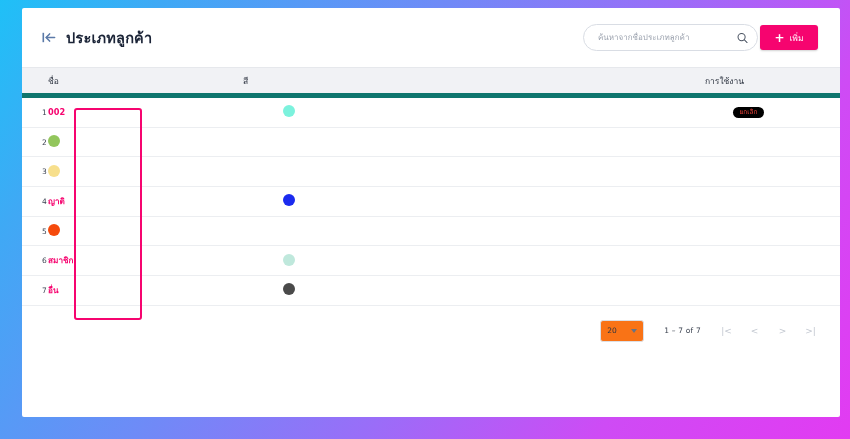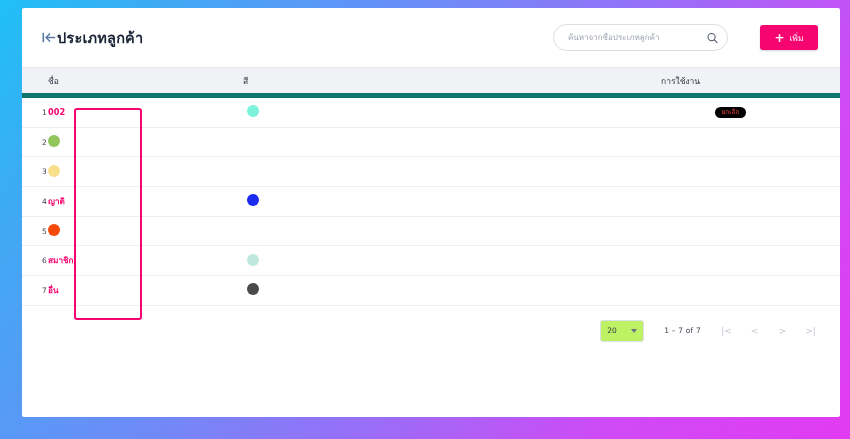--- a/index.html
+++ b/index.html
@@ -30,40 +30,41 @@
   .card-header {
     position: relative;
     height: 59px;
     display: flex;
     align-items: center;
     padding: 0 22px 0 20px;
   }
   .title-wrap {
     display: flex;
     align-items: center;
+    gap: 9px;
   }
   .back-icon {
     display: inline-flex;
     align-items: center;
     color: #5b7aa8;
     line-height: 1;
   }
   .back-icon svg { display: block; }
   .page-title {
     font-size: 14.5px;
     font-weight: bold;
     color: #1b2437;
     letter-spacing: .2px;
     white-space: nowrap;
   }
   .header-right {
     margin-left: auto;
     display: flex;
     align-items: center;
-    gap: 32px;
+    gap: 2px;
   }
   .search-box {
     position: relative;
     width: 175px;
     height: 27px;
     border: 1px solid #d9dde4;
     border-radius: 14px;
     display: flex;
     align-items: center;
     padding: 0 26px 0 12px;
@@ -118,27 +119,27 @@
   }
   .table-body { background: #fff; }
   .row {
     display: flex;
     align-items: center;
     height: 29.7px;
     border-bottom: 1px solid #eceef1;
     font-size: 8px;
   }
   .c-idx  { width: 26px; padding-left: 20px; color: #3c4352; font-size: 7.5px; }
-  .c-name { width: 199px; color: #F6046F; font-weight: bold; font-size: 8.2px; }
+  .c-name { width: 235px; color: #F6046F; font-weight: bold; font-size: 8.2px; }
   .c-color{ width: 418px; }
   .c-use  { flex: 1; text-align: center; padding-right: 44px; }
 
   .head-name  { width: 195px; }
   .head-color { width: 418px; }
-  .head-use   { flex: 1; text-align: left; padding-right: 52px; }
+  .head-use   { flex: 1; text-align: center; padding-right: 52px; }
 
   .dot {
     display: inline-block;
     width: 12px; height: 12px;
     border-radius: 50%;
   }
   .badge {
     display: inline-block;
     padding: 2px 7px 3px;
     border-radius: 9px;
@@ -173,21 +174,21 @@
   .rows-select {
     display: flex;
     align-items: center;
     justify-content: space-between;
     width: 44px; height: 22px;
     border: 1px solid #dcdfe5;
     border-radius: 3px;
     padding: 0 6px;
     font-size: 7.5px;
     color: #2d3442;
-    background: #bef264;
+    background: #f97316;
     cursor: pointer;
   }
   .caret {
     width: 0; height: 0;
     border-left: 3.2px solid transparent;
     border-right: 3.2px solid transparent;
     border-top: 4px solid #6a7382;
   }
   .range-text { color: #3a414f; letter-spacing: .2px; }
   .pg-nav { display: flex; align-items: center; gap: 17px; color: #c2c7d0; }

